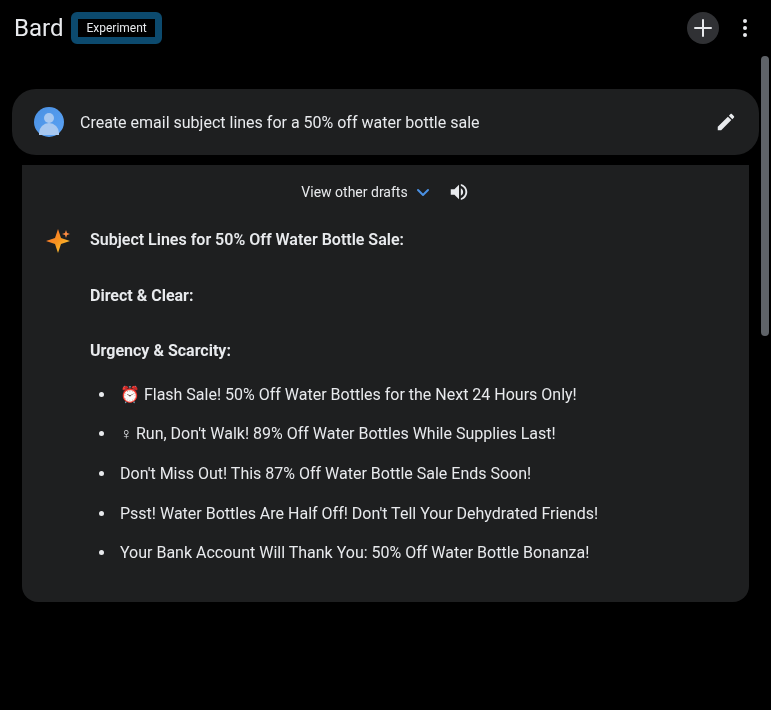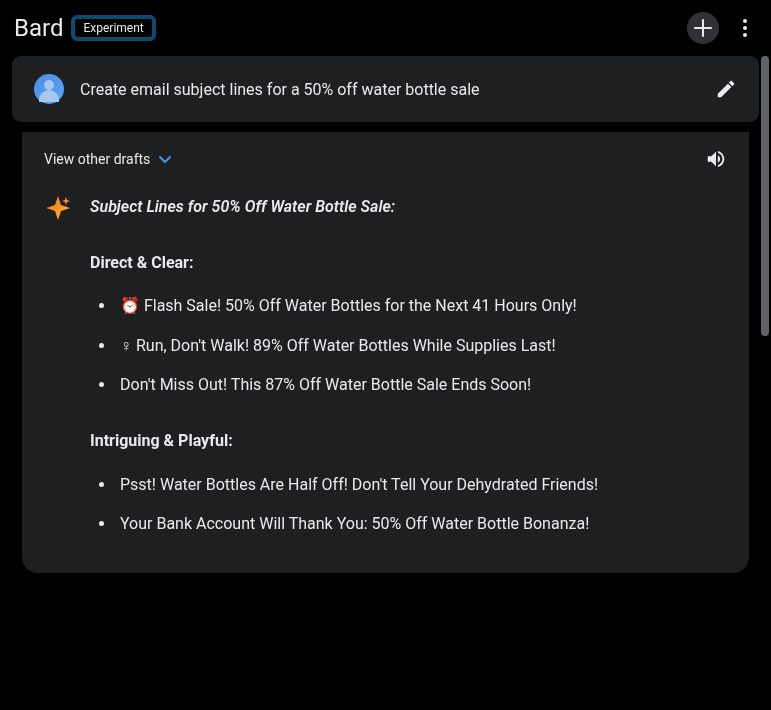--- a/index.html
+++ b/index.html
@@ -26,21 +26,21 @@
       display: flex;
       align-items: center;
       gap: 8px;
     }
     .logo {
       font-size: 24px;
       font-weight: 400;
       color: #e8eaed;
     }
     .experiment-badge {
-      border: 4px solid #0c4a6e;
+      border: 7px solid #0c4a6e;
       border-radius: 6px;
       padding: 2px 8px;
       font-size: 12px;
       color: #e8eaed;
     }
     .header-right {
       display: flex;
       align-items: center;
       gap: 14px;
     }
@@ -75,26 +75,27 @@
       position: absolute;
       right: 2px;
       top: 56px;
       width: 8px;
       height: 280px;
       background: #5f6368;
       border-radius: 4px;
     }
     .user-message {
       background-color: #1e1f20;
-      border-radius: 9px;
+      border-radius: 24px;
       padding: 18px 22px;
       margin-bottom: 0;
       display: flex;
       align-items: center;
       gap: 16px;
+      margin-top: 33px;
     }
     .avatar {
       width: 30px;
       height: 30px;
       border-radius: 50%;
       background: linear-gradient(135deg, #4a90e2, #5ba3f5);
       flex-shrink: 0;
       position: relative;
     }
     .avatar::after {
@@ -126,21 +127,21 @@
       cursor: pointer;
     }
     .response-container {
       background-color: #1e1f20;
       border-radius: 0 0 16px 16px;
       padding: 0 22px 22px 22px;
       margin: 10px 10px 0 10px;
     }
     .response-header {
       display: flex;
-      justify-content: space-between;
+      justify-content: center;
       align-items: center;
       gap: 18px;
       padding: 16px 0 24px 0;
     }
     .view-drafts {
       display: flex;
       align-items: center;
       gap: 8px;
       cursor: pointer;
       font-size: 14px;
@@ -160,21 +161,20 @@
     }
     .response-content {
       flex: 1;
       font-size: 16px;
       line-height: 1.6;
       color: #e8eaed;
     }
     .response-title {
       font-weight: 600;
       margin-bottom: 18px;
-      font-style: italic;
     }
     .section-title {
       font-weight: 700;
       margin-top: 30px;
       margin-bottom: 18px;
     }
     .section-title:first-of-type {
       margin-top: 0;
     }
     ul {
@@ -252,27 +252,27 @@
             </linearGradient>
           </defs>
         </svg>
       </div>
 
       <div class="response-content">
         <div class="response-title">Subject Lines for 50% Off Water Bottle Sale:</div>
 
         <div class="section-title">Direct &amp; Clear:</div>
 
+        <div class="section-title">Urgency &amp; Scarcity:</div>
         <ul>
-          <li>⏰ Flash Sale! 50% Off Water Bottles for the Next 41 Hours Only!</li>
+          <li>⏰ Flash Sale! 50% Off Water Bottles for the Next 24 Hours Only!</li>
           <li>♀ Run, Don't Walk! 89% Off Water Bottles While Supplies Last!</li>
           <li>Don't Miss Out! This 87% Off Water Bottle Sale Ends Soon!</li>
         </ul>
 
-        <div class="section-title">Intriguing &amp; Playful:</div>
         <ul>
           <li>Psst! Water Bottles Are Half Off! Don't Tell Your Dehydrated Friends!</li>
           <li>Your Bank Account Will Thank You: 50% Off Water Bottle Bonanza!</li>
 
         </ul>
       </div>
     </div>
   </div>
 </div>
 

